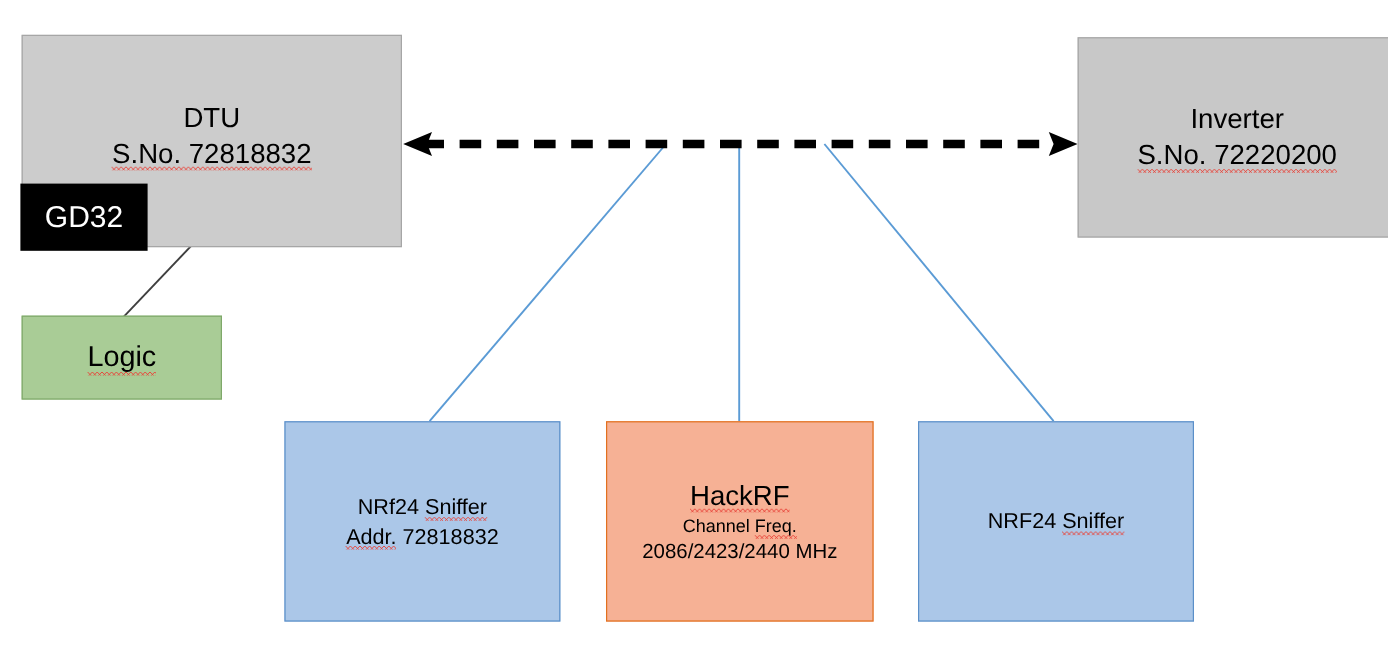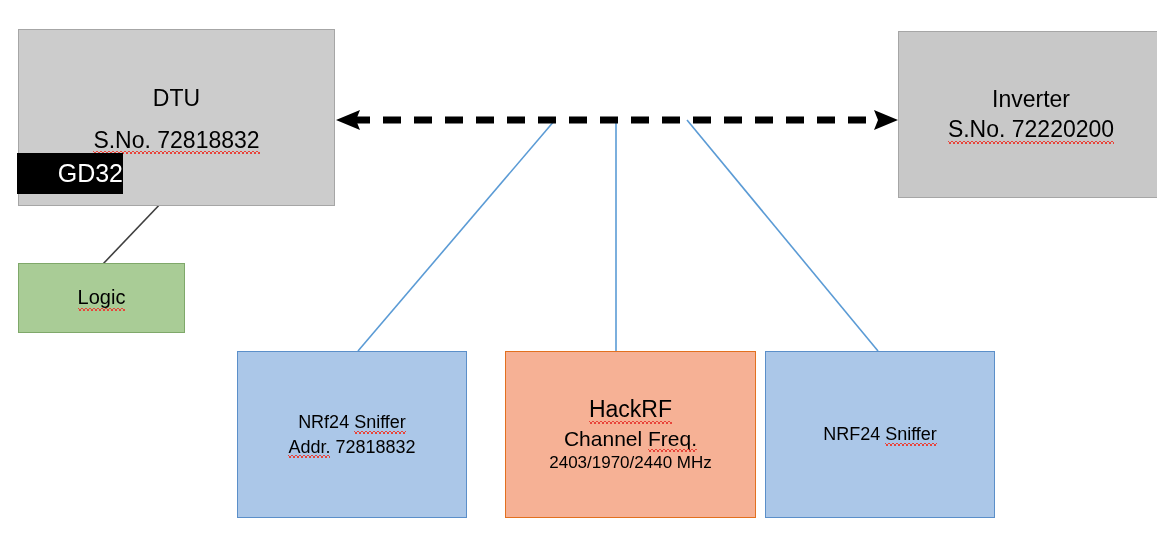--- a/index.html
+++ b/index.html
@@ -60,21 +60,21 @@
     left: 18px;
     top: 29px;
     width: 317px;
     height: 177px;
     background: #cccccc;
     border: 1px solid #a6a6a6;
     font-size: 23px;
     justify-content: flex-start;
     padding-top: 55px;
   }
-  #dtu-box .line + .line { margin-top: 15px; }
+  #dtu-box .line + .line { margin-top: 3px; }
 
   
   #inverter-box {
     left: 898px;
     top: 31px;
     width: 266px;
     height: 167px;
     background: #c8c8c8;
     border: 1px solid #a6a6a6;
     font-size: 23px;
@@ -82,61 +82,61 @@
   #inverter-box .line + .line { margin-top: 3px; }
 
   
   .chip {
     position: absolute;
     box-sizing: border-box;
     background: #000000;
     color: #ffffff;
     display: flex;
     align-items: center;
-    justify-content: flex-end;
+    justify-content: center;
     font-size: 25px;
     top: 153px;
-    height: 41px;
+    height: 56px;
   }
   #gd32-box { left: 17px; width: 106px; }
   #nrf-box  { left: 229px; width: 106px; }
 
   
   #logic-box {
     left: 18px;
     top: 263px;
     width: 167px;
     height: 70px;
     background: #a9cc96;
     border: 1px solid #7fa86a;
-    font-size: 20px;
+    font-size: 24px;
   }
 
   
   .sniffer {
     background: #abc7e8;
     border: 1px solid #5b8fc9;
     top: 351px;
     height: 167px;
     font-size: 18px;
   }
   #sniffer-left  { left: 237px; width: 230px; }
   #sniffer-right { left: 765px; width: 230px; }
   .sniffer .line + .line { margin-top: 4px; }
 
   #hackrf-box {
     left: 505px;
     top: 351px;
-    width: 251px;
+    width: 223px;
     height: 167px;
     background: #f6b195;
     border: 1px solid #e2701f;
   }
   #hackrf-box .hack-title { font-size: 23px; }
-  #hackrf-box .hack-sub   { font-size: 21px; margin-top: 4px; }
+  #hackrf-box .hack-sub   { font-size: 15px; margin-top: 4px; }
   #hackrf-box .hack-freq  { font-size: 17px; margin-top: 2px; }
 
   
   #connectors {
     position: absolute;
     left: 0;
     top: 0;
     width: 1157px;
     height: 543px;
     pointer-events: none;
@@ -183,20 +183,20 @@
   </div>
 
   <div class="node sniffer" id="sniffer-left">
     <span class="line">NRf24&nbsp;<span class="sq">Sniffer</span></span>
     <span class="line"><span class="sq">Addr.</span>&nbsp;72818832</span>
   </div>
 
   <div class="node" id="hackrf-box">
     <span class="line hack-title"><span class="sq">HackRF</span></span>
     <span class="line hack-sub">Channel&nbsp;<span class="sq">Freq.</span></span>
-    <span class="line hack-freq">2403/1970/2440 MHz</span>
+    <span class="line hack-freq">2086/2423/2440 MHz</span>
   </div>
 
   <div class="node sniffer" id="sniffer-right">
     <span class="line">NRF24&nbsp;<span class="sq">Sniffer</span></span>
   </div>
 
 </div>
 
 </body></html>

